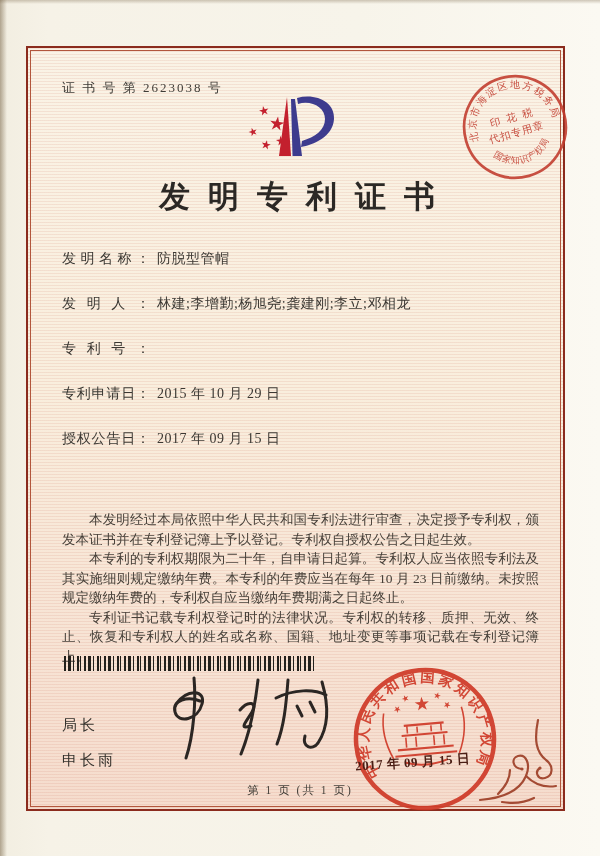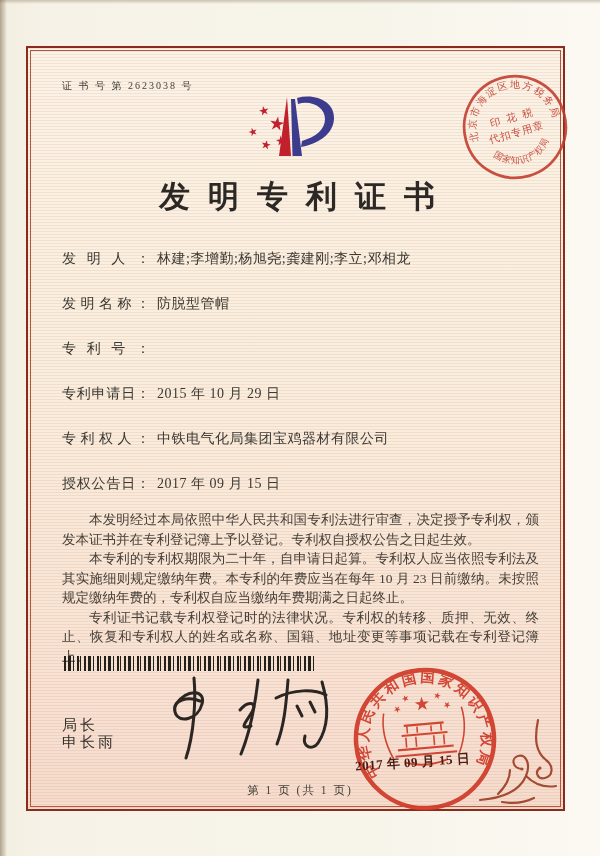--- a/index.html
+++ b/index.html
@@ -23,21 +23,21 @@
     background:
       repeating-linear-gradient(180deg, rgba(205,118,98,0.14) 0px, rgba(205,118,98,0.14) 1px, rgba(255,255,255,0) 1px, rgba(255,255,255,0) 3px),
       linear-gradient(180deg, #faf3e6 0%, #f9eedd 45%, #f7e3d4 80%, #f5dccd 100%);
   }
   .frame::after {
     content: ""; position: absolute; left: 2px; top: 2px; right: 2px; bottom: 2px;
     border: 1px solid #b2563c; pointer-events: none;
   }
   .cert-no {
     position: absolute; left: 62px; top: 79px;
-    font-size: 10px; color: #3f3c37; letter-spacing: 2px;
+    font-size: 13px; color: #3f3c37; letter-spacing: 2px;
   }
   .logo { position: absolute; left: 240px; top: 86px; width: 130px; height: 80px; }
   .title {
     position: absolute; left: 0; top: 176px; width: 100%;
     text-align: center; font-size: 31px; font-weight: bold; color: #2b2825;
     letter-spacing: 18px; padding-left: 12px;
   }
   .fields { position: absolute; left: 62px; top: 249px; width: 480px; display: flex; flex-direction: column; gap: 25px; }
   .field-row { display: flex; align-items: baseline; font-size: 14px; color: #3c3833; line-height: 20px; }
   .field-label {
@@ -53,21 +53,21 @@
   .barcode {
     position: absolute; left: 64px; top: 656px; width: 252px; height: 15px;
     background-image: repeating-linear-gradient(90deg,
       #23201c 0 2px, transparent 2px 4px,
       #23201c 4px 7px, transparent 7px 9px,
       #23201c 9px 10px, transparent 10px 13px,
       #23201c 13px 15px, transparent 15px 16px,
       #23201c 16px 17px, transparent 17px 20px);
   }
   .director-title { position: absolute; left: 62px; top: 700px; font-size: 15px; color: #33302b; letter-spacing: 3px; margin-top: 16px; }
-  .director-name  { position: absolute; left: 62px; top: 733px; font-size: 15px; color: #33302b; letter-spacing: 3px; }
+  .director-name  { position: absolute; left: 62px; top: 751px; font-size: 15px; color: #33302b; letter-spacing: 3px; }
   .signature { position: absolute; left: 148px; top: 668px; width: 190px; height: 100px; }
   .seal { position: absolute; left: 350px; top: 664px; width: 150px; height: 150px; transform: rotate(-5deg); opacity: 0.92; }
   .seal-date {
     position: absolute; left: 355px; top: 752px; width: 160px;
     font-size: 13px; font-weight: bold; color: #4a1d14;
     transform: rotate(-4deg); letter-spacing: 0.5px; z-index: 3;
   }
   .tax-stamp { position: absolute; left: 456px; top: 68px; width: 118px; height: 118px; transform: rotate(-16deg); opacity: 0.88; z-index: 2; }
   .ornament { position: absolute; left: 476px; top: 714px; width: 86px; height: 92px; opacity: 0.9; }
   .page-footer {
@@ -99,37 +99,33 @@
     </g>
     <polygon points="47,11 51,70 39,70" fill="#c3202e"></polygon>
     <polygon points="51,13 55,13 62,70 52.5,70" fill="#3d3b8e"></polygon>
     <path d="M57,12 C76,7 95,16 94,33 C93,51 73,59 61,61 L62,55 C75,51 85,44 85,33 C85,21 71,14 58,18 Z" fill="#3d3b8e"></path>
   </svg>
 
   <div class="title">发明专利证书</div>
 
   <div class="fields">
     <div class="field-row">
+      <span class="field-label">发明名称：</span>
+      <span class="field-value">防脱型管帽</span>
+    </div>
+    <div class="field-row">
       <span class="field-label">发明人：</span>
       <span class="field-value">林建;李增勤;杨旭尧;龚建刚;李立;邓相龙</span>
     </div>
     <div class="field-row">
-      <span class="field-label">发明名称：</span>
-      <span class="field-value">防脱型管帽</span>
-    </div>
-    <div class="field-row">
       <span class="field-label">专利号：</span>
     </div>
     <div class="field-row">
       <span class="field-label">专利申请日：</span>
       <span class="field-value">2015 年 10 月 29 日</span>
-    </div>
-    <div class="field-row">
-      <span class="field-label">专利权人：</span>
-      <span class="field-value">中铁电气化局集团宝鸡器材有限公司</span>
     </div>
     <div class="field-row">
       <span class="field-label">授权公告日：</span>
       <span class="field-value">2017 年 09 月 15 日</span>
     </div>
   </div>
 
   <div class="body-text">
     <p>本发明经过本局依照中华人民共和国专利法进行审查，决定授予专利权，颁发本证书并在专利登记簿上予以登记。专利权自授权公告之日起生效。</p>
     <p>本专利的专利权期限为二十年，自申请日起算。专利权人应当依照专利法及其实施细则规定缴纳年费。本专利的年费应当在每年 10 月 23 日前缴纳。未按照规定缴纳年费的，专利权自应当缴纳年费期满之日起终止。</p>

